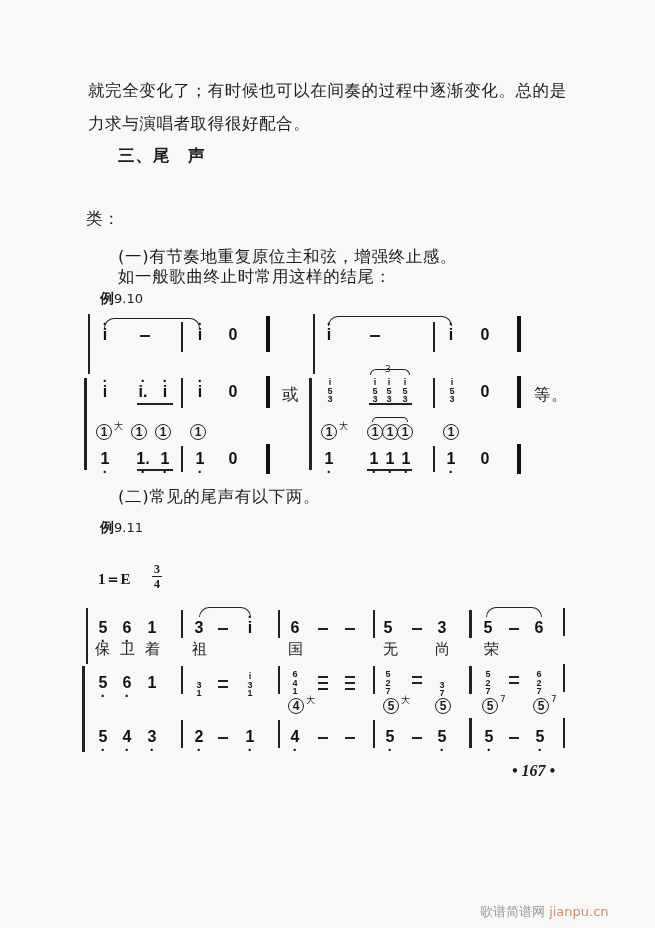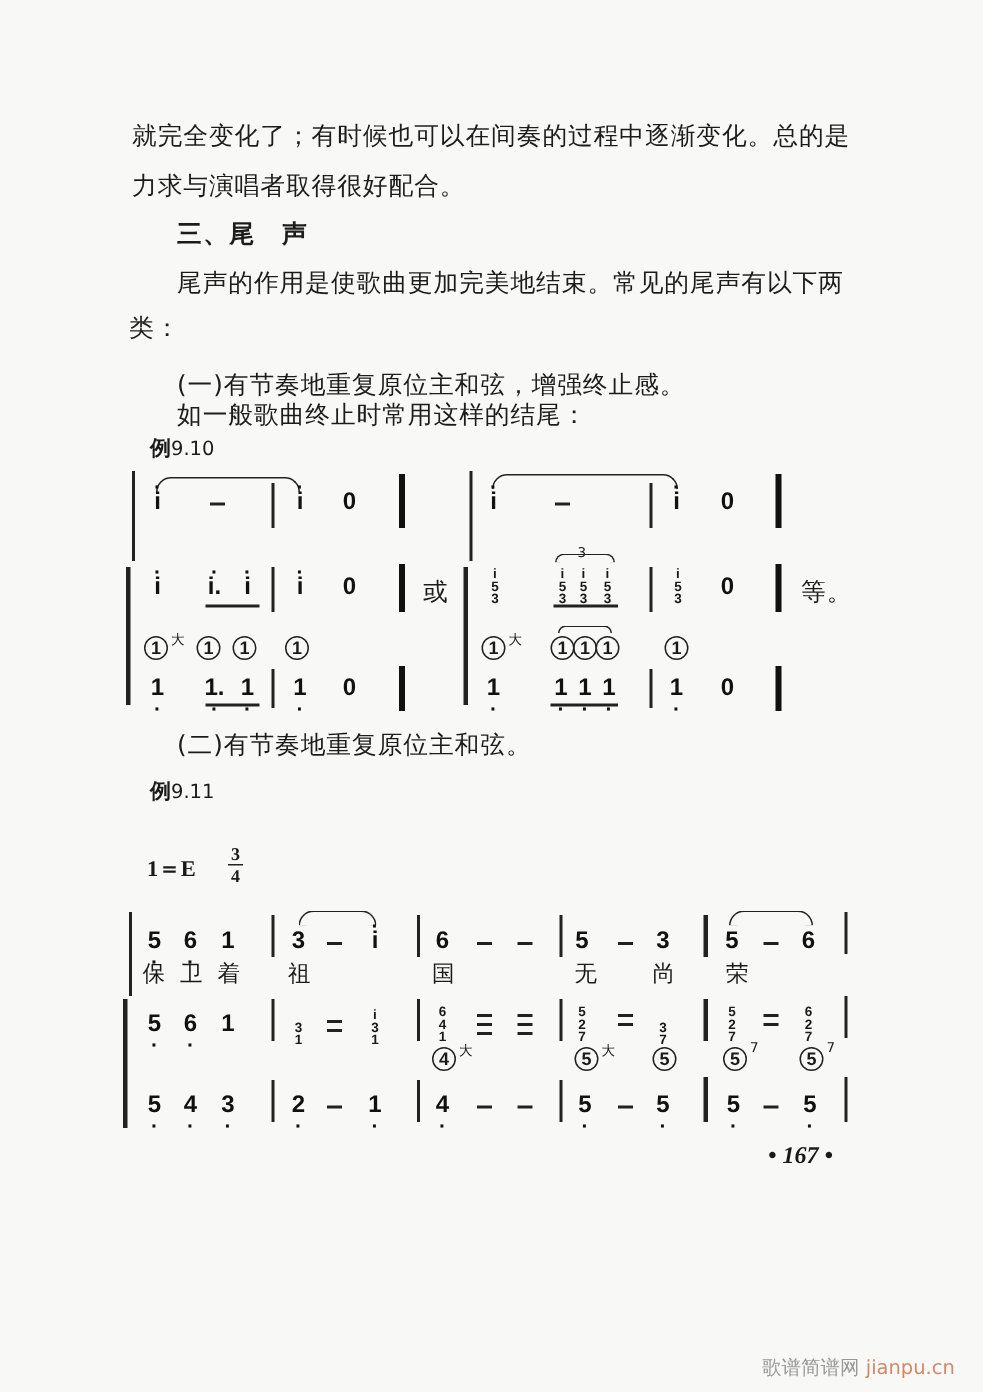--- a/index.html
+++ b/index.html
@@ -33,21 +33,20 @@
 </style>
 </head>
 <body>
 
 <div class="page">
 
   <div class="abs para" style="left:88px;top:113px;">力求与演唱者取得很好配合。</div>
   <div class="abs para" style="left:88px;top:80px;">就完全变化了；有时候也可以在间奏的过程中逐渐变化。总的是</div>
 
   <div class="abs para heading" style="left:118px;top:145px;">三、尾　声</div>
-  <div class="abs para" style="left:118px;top:178px;">尾声的作用是使歌曲更加完美地结束。常见的尾声有以下两</div>
   <div class="abs para" style="left:86px;top:208px;">类：</div>
   <div class="abs para" style="left:118px;top:246px;">(一)有节奏地重复原位主和弦，增强终止感。</div>
   <div class="abs para" style="left:118px;top:266px;">如一般歌曲终止时常用这样的结尾：</div>
 
   <div class="abs ex-label" style="left:100px;top:290px;">
     <span>例</span><span class="num">9.10</span>
   </div>
 
   <div>
     <div class="bar" style="left:88px;top:314px;height:60px;"></div>
@@ -122,21 +121,21 @@
     <div class="note dot-below" style="left:367px;top:450px;">1</div>
     <div class="note dot-below" style="left:383px;top:450px;">1</div>
     <div class="note dot-below" style="left:399px;top:450px;">1</div>
     <div class="underline" style="left:367px;top:469px;width:45px;"></div>
     <div class="bar" style="left:433px;top:446px;height:26px;"></div>
     <div class="note dot-below" style="left:444px;top:450px;">1</div>
     <div class="note" style="left:478px;top:450px;">0</div>
     <div class="dbar" style="left:517px;top:444px;height:30px;"></div>
   </div>
 
-  <div class="abs para" style="left:118px;top:486px;">(二)有节奏地重复原位主和弦。</div>
+  <div class="abs para" style="left:118px;top:486px;">(二)常见的尾声有以下两。</div>
 
   <div class="abs ex-label" style="left:100px;top:519px;">
     <span>例</span><span class="num">9.11</span>
   </div>
 
   <div class="abs" style="left:98px;top:570px;font-family:'Liberation Serif',serif;font-weight:bold;font-size:15px;">1＝E</div>
   <div class="abs" style="left:152px;top:563px;font-family:'Liberation Serif',serif;font-weight:bold;font-size:12px;line-height:12px;text-align:center;">
     <div>3</div>
     <div style="height:1px;background:#222;width:10px;margin:1px 0;"></div>
     <div>4</div>
@@ -235,17 +234,17 @@
     <div class="note dot-below" style="left:435px;top:728px;">5</div>
     <div class="bar" style="left:469px;top:718px;height:30px;width:2.5px;"></div>
     <div class="note dot-below" style="left:482px;top:728px;">5</div>
     <div class="dash" style="left:509px;top:737px;"></div>
     <div class="note dot-below" style="left:533px;top:728px;">5</div>
     <div class="bar" style="left:563px;top:718px;height:30px;"></div>
   </div>
 
   <div class="abs pgnum" style="left:512px;top:762px;">• 167 •</div>
 
-  <div class="abs watermark" style="left:508px;top:903px;">
+  <div class="abs watermark" style="left:480px;top:903px;">
     <span>歌谱简谱网</span>
     <span class="url">jianpu.cn</span>
   </div>
 </div>
 
 </body></html>

